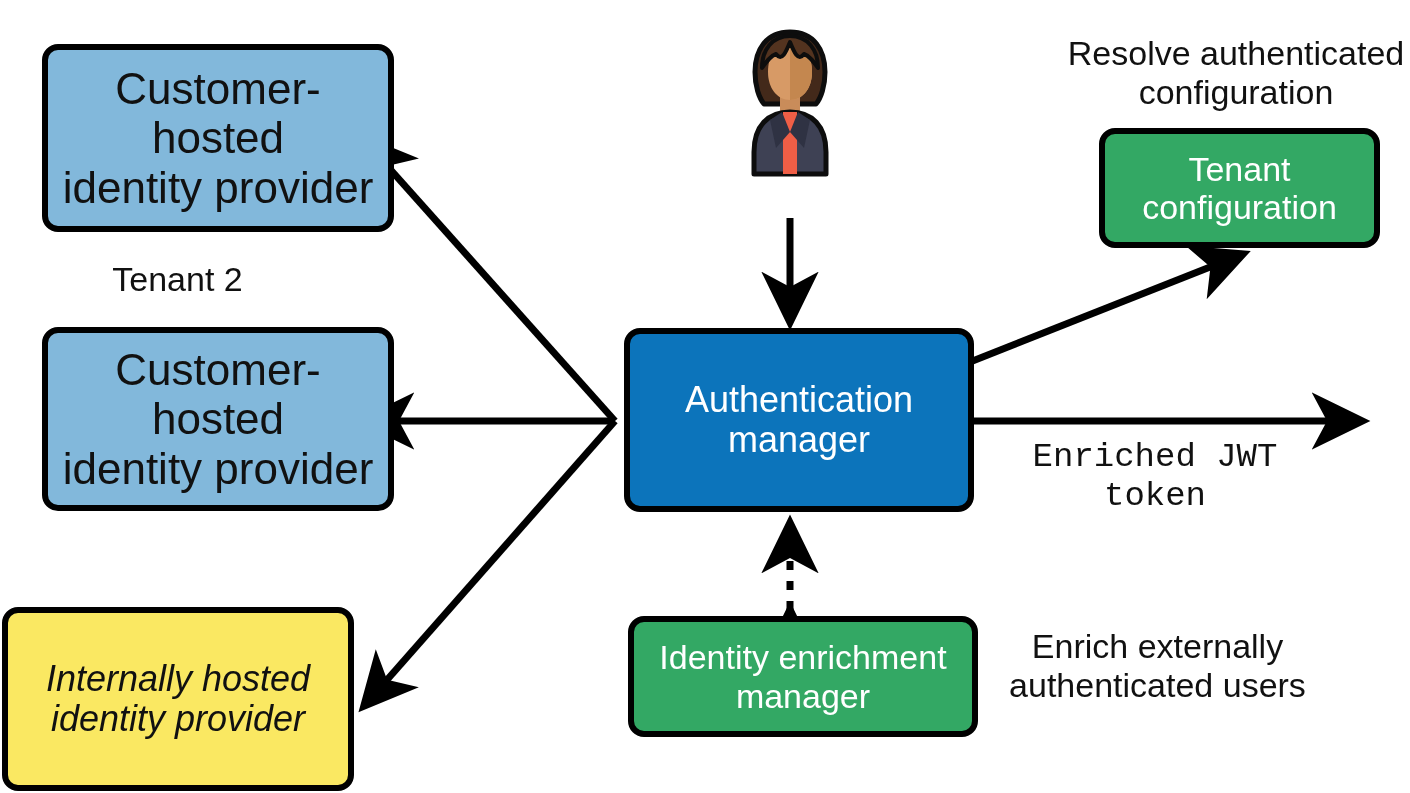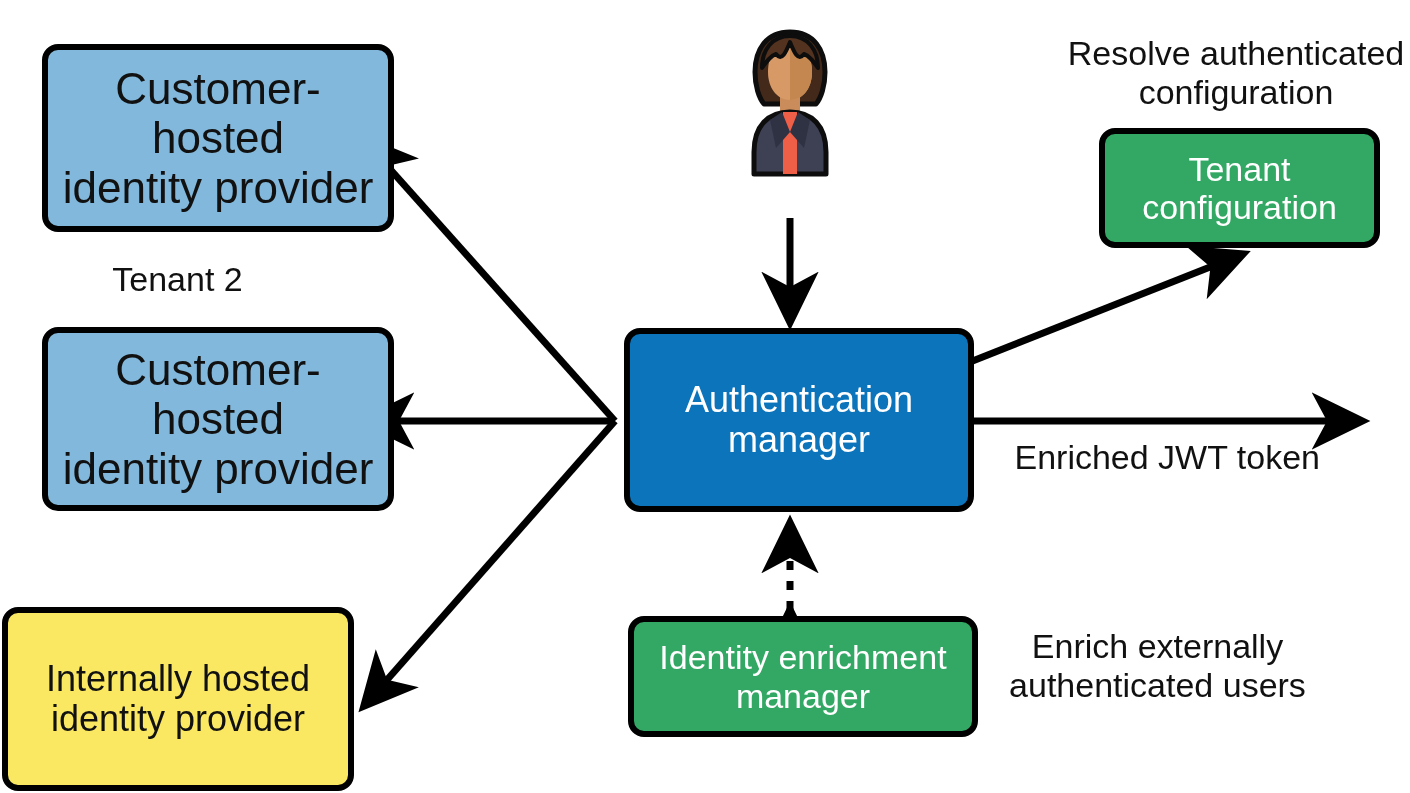--- a/index.html
+++ b/index.html
@@ -44,20 +44,21 @@
   .node.idp {
     background: #82b8db;
     color: #111111;
     font-size: 44px;
     margin-left: 40px;
   }
   .node.idp-internal {
     background: #fae862;
     color: #111111;
     font-size: 36px;
+    font-style: italic;
   }
   .node.auth {
     background: #0c74bb;
     color: #ffffff;
     font-size: 36px;
   }
   .node.cfg {
     background: #33a864;
     color: #ffffff;
     font-size: 34px;
@@ -69,21 +70,21 @@
     font-size: 34px;
     line-height: 1.15;
     white-space: pre-line;
     z-index: 6;
   }
   #tenant1-caption  { left: 0px;    top: 0px;   width: 355px; }
   #tenant2-caption  { left: 0px;    top: 260px; width: 355px; }
   #tenant3-caption  { left: 0px;    top: 553px; width: 355px; }
   #user-caption     { left: 690px;  top: 183px; width: 200px; }
   #resolve-caption  { left: 1062px; top: 34px;  width: 348px; }
-  #jwt-caption      { left: 990px;  top: 438px; width: 330px; text-align: right; }
+  #jwt-caption      { left: 990px;  top: 438px; width: 330px; text-align: center; font-family: Liberation Mono, monospace; }
   #enrich-caption   { left: 985px;  top: 627px; width: 345px; }
 
   #tenant1-box { left: 2px;    top: 44px;  width: 352px; height: 188px; }
   #tenant2-box { left: 2px;    top: 327px; width: 352px; height: 184px; }
   #tenant3-box { left: 2px;    top: 607px; width: 352px; height: 184px; }
   #auth-box    { left: 615px;  top: 328px; width: 350px; height: 184px; margin-left: 9px; }
   #cfg-box     { left: 1099px; top: 128px; width: 281px; height: 120px; }
   #enrich-box  { left: 615px;  top: 616px; width: 350px; height: 121px; margin-left: 13px; }
 
   .user-avatar {

